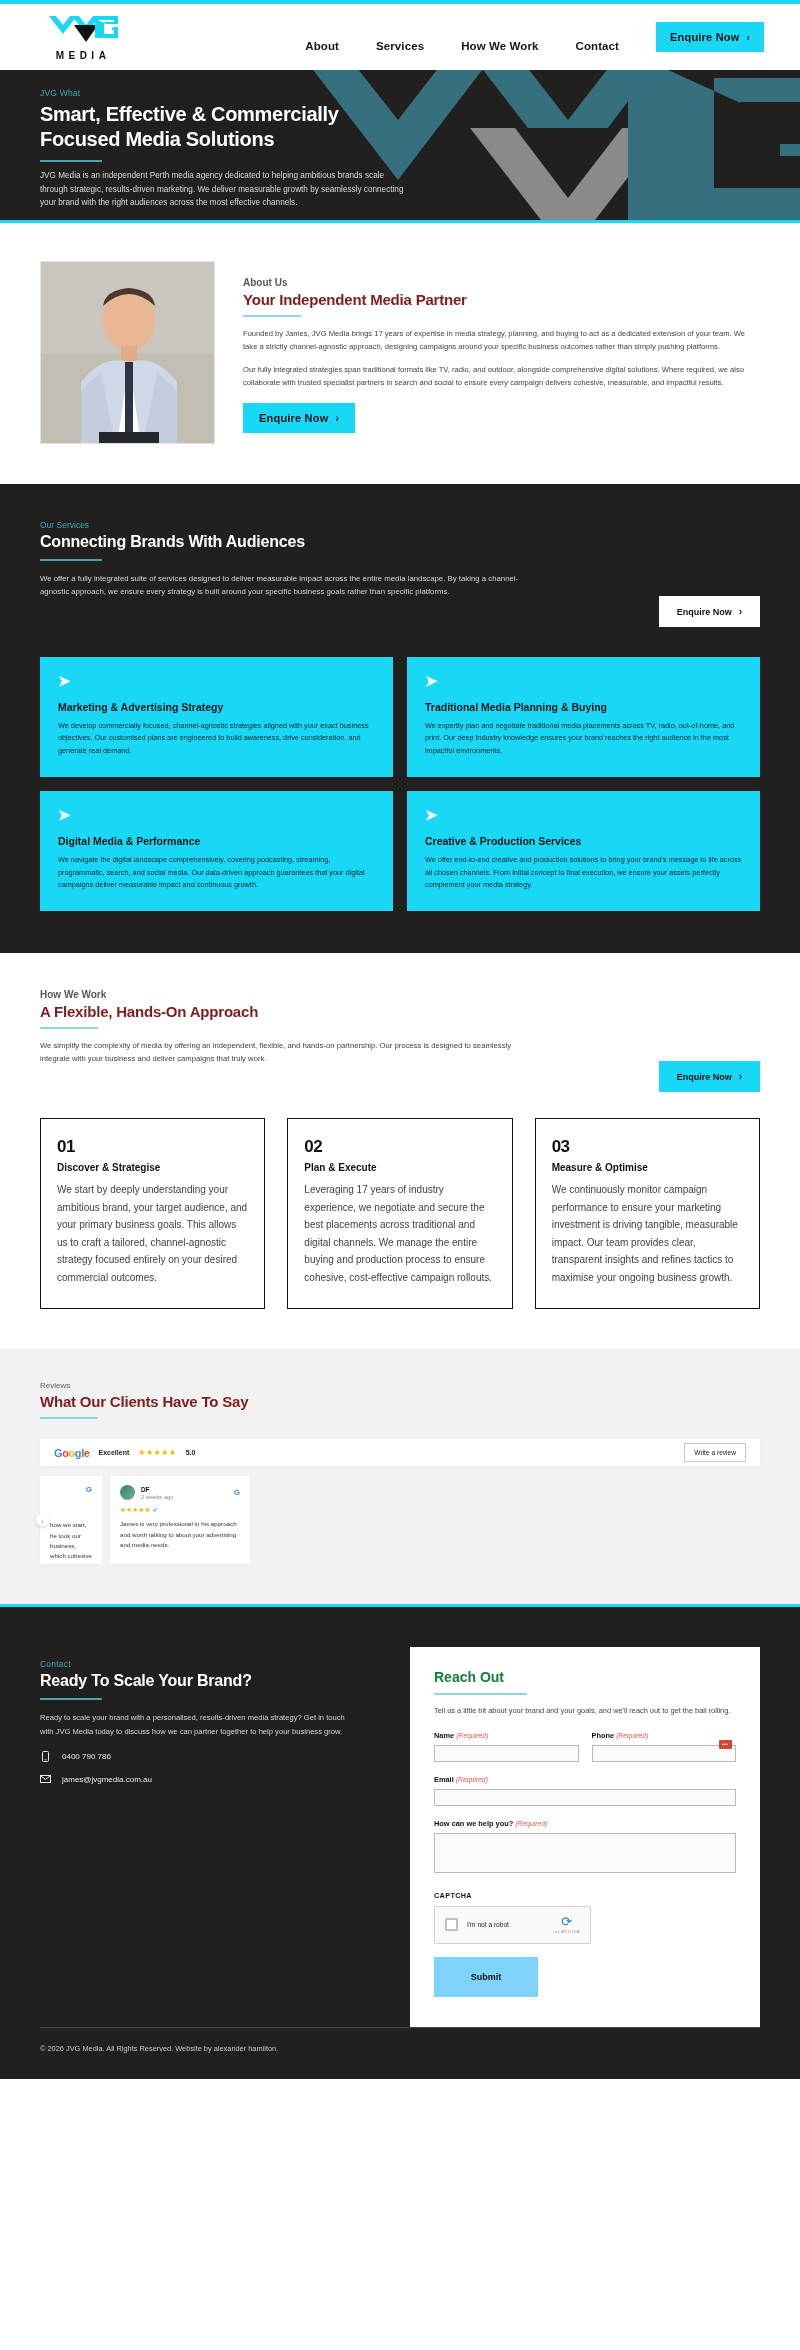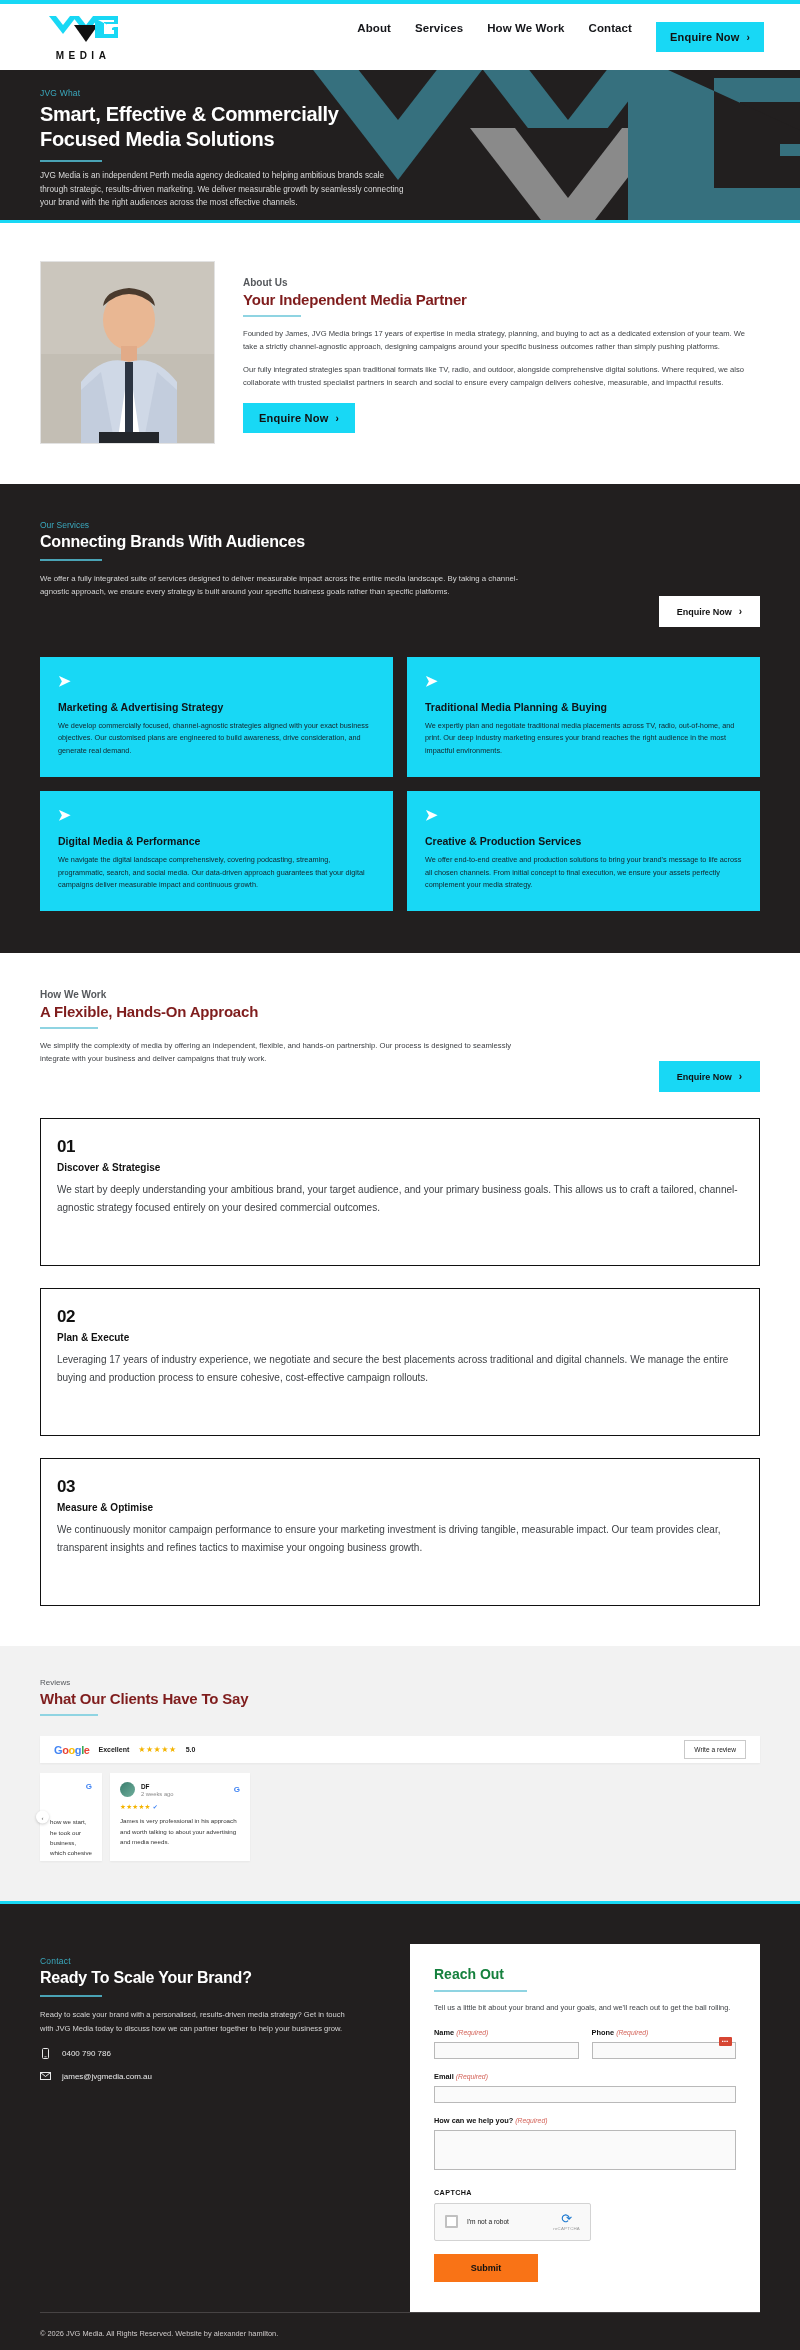--- a/index.html
+++ b/index.html
@@ -23,21 +23,21 @@
     display: flex;
     align-items: center;
     padding: 0 36px 0 40px;
   }
   .brand { display: flex; flex-direction: column; align-items: center; width: 86px; }
   .brand-mark { width: 74px; height: 32px; position: relative; }
   .brand-word {
     font-size: 10px; letter-spacing: 4.5px; font-weight: 700;
     color: #111; margin-top: 4px;
   }
-  .nav { margin-left: auto; display: flex; align-items: flex-start; gap: 24px; }
+  .nav { margin-left: auto; display: flex; align-items: flex-end; gap: 37px; }
   .nav-link {
     font-size: 11.5px; font-weight: 700; color: #15161a; letter-spacing: .1px;
     text-decoration: none; cursor: pointer; white-space: nowrap;
   }
   .btn-cyan {
     background: #18d8f5; color: #111; border: none;
     font-family: "Liberation Sans", sans-serif;
     font-size: 11px; font-weight: 700; letter-spacing: .2px;
     padding: 9px 14px; cursor: pointer; white-space: nowrap;
     display: inline-flex; align-items: center; gap: 7px;
@@ -113,21 +113,21 @@
   .hww { background: #fff; padding: 36px 40px 40px 40px; }
   .hww-top { display: flex; align-items: flex-start; gap: 24px; }
   .hww-intro { color: #3c3f43; font-size: 7.7px; line-height: 1.7; max-width: 480px; }
   .btn-cyan-lg {
     background: #18d8f5; color: #111; border: none;
     font-family: "Liberation Sans", sans-serif;
     font-size: 9px; font-weight: 700; padding: 10px 18px; cursor: pointer;
     margin-left: auto; margin-top: 22px; display: inline-flex; align-items: center; gap: 7px;
     white-space: nowrap;
   }
-  .steps { display: grid; grid-template-columns: 1fr; gap: 22px; margin-top: 26px; }
+  .steps { display: grid; grid-template-columns: 1fr 1fr 1fr; gap: 22px; margin-top: 26px; }
   .step { border: 1.5px solid #111; padding: 18px 16px 22px 16px; min-height: 148px; background: #fff; }
   .step-num { font-size: 17px; font-weight: 800; color: #111; letter-spacing: -.5px; }
   .step-title { font-size: 10px; font-weight: 800; color: #111; margin-top: 5px; }
   .step-desc { font-size: 10px; line-height: 1.75; color: #3c3f43; margin-top: 8px; }
 
   
   .reviews { background: #f2f2f2; padding: 32px 40px 40px 40px; }
   .eyebrow-grey2 { color: #55585c; font-size: 8px; }
   .rev-widget { margin-top: 20px; }
   .rev-bar {
@@ -198,23 +198,23 @@
     margin-top: 6px; width: 157px; height: 38px; background: #f9f9f9;
     border: 1px solid #d3d3d3; border-radius: 2px; display: flex; align-items: center;
     padding: 0 10px; gap: 9px;
   }
   .captcha-check { width: 13px; height: 13px; border: 2px solid #c1c1c1; background: #fff; border-radius: 1px; cursor: pointer; }
   .captcha-text { font-size: 6.6px; color: #222; }
   .recaptcha-brand { margin-left: auto; text-align: center; }
   .recaptcha-icon { font-size: 13px; color: #1c79d0; line-height: 1; }
   .recaptcha-word { font-size: 4.4px; color: #9a9a9a; margin-top: 1px; letter-spacing: .2px; }
   .submit-btn {
-    background: #f97316; color: #111; border: none; margin-top: 13px;
-    font-family: "Liberation Sans", sans-serif;
-    font-size: 9px; font-weight: 700; padding: 9px 0; width: 104px; cursor: pointer;
+    background: #7dd3fc; color: #111; border: none; margin-top: 13px;
+    font-family: "Liberation Sans", sans-serif;
+    font-size: 9px; font-weight: 700; padding: 15px 0; width: 104px; cursor: pointer;
   }
 
   
   .footer { background: #221f1f; padding: 0 40px 26px 40px; }
   .footer-rule { border-top: 1px solid #474344; margin: 0 0 16px 0; }
   .footer-text { color: #d0cccc; font-size: 7.4px; }
 </style>
 </head>
 <body>
 
@@ -320,21 +320,21 @@
 
     <div class="cards-grid">
       <div class="svc-card">
         <div class="svc-arrow">➤</div>
         <div class="svc-title">Marketing &amp; Advertising Strategy</div>
         <div class="svc-desc">We develop commercially focused, channel-agnostic strategies aligned with your exact business objectives. Our customised plans are engineered to build awareness, drive consideration, and generate real demand.</div>
       </div>
       <div class="svc-card">
         <div class="svc-arrow">➤</div>
         <div class="svc-title">Traditional Media Planning &amp; Buying</div>
-        <div class="svc-desc">We expertly plan and negotiate traditional media placements across TV, radio, out-of-home, and print. Our deep industry marketing ensures your brand reaches the right audience in the most impactful environments.</div>
+        <div class="svc-desc">We expertly plan and negotiate traditional media placements across TV, radio, out-of-home, and print. Our deep industry knowledge ensures your brand reaches the right audience in the most impactful environments.</div>
       </div>
       <div class="svc-card">
         <div class="svc-arrow">➤</div>
         <div class="svc-title">Digital Media &amp; Performance</div>
         <div class="svc-desc">We navigate the digital landscape comprehensively, covering podcasting, streaming, programmatic, search, and social media. Our data-driven approach guarantees that your digital campaigns deliver measurable impact and continuous growth.</div>
       </div>
       <div class="svc-card">
         <div class="svc-arrow">➤</div>
         <div class="svc-title">Creative &amp; Production Services</div>
         <div class="svc-desc">We offer end-to-end creative and production solutions to bring your brand's message to life across all chosen channels. From initial concept to final execution, we ensure your assets perfectly complement your media strategy.</div>

